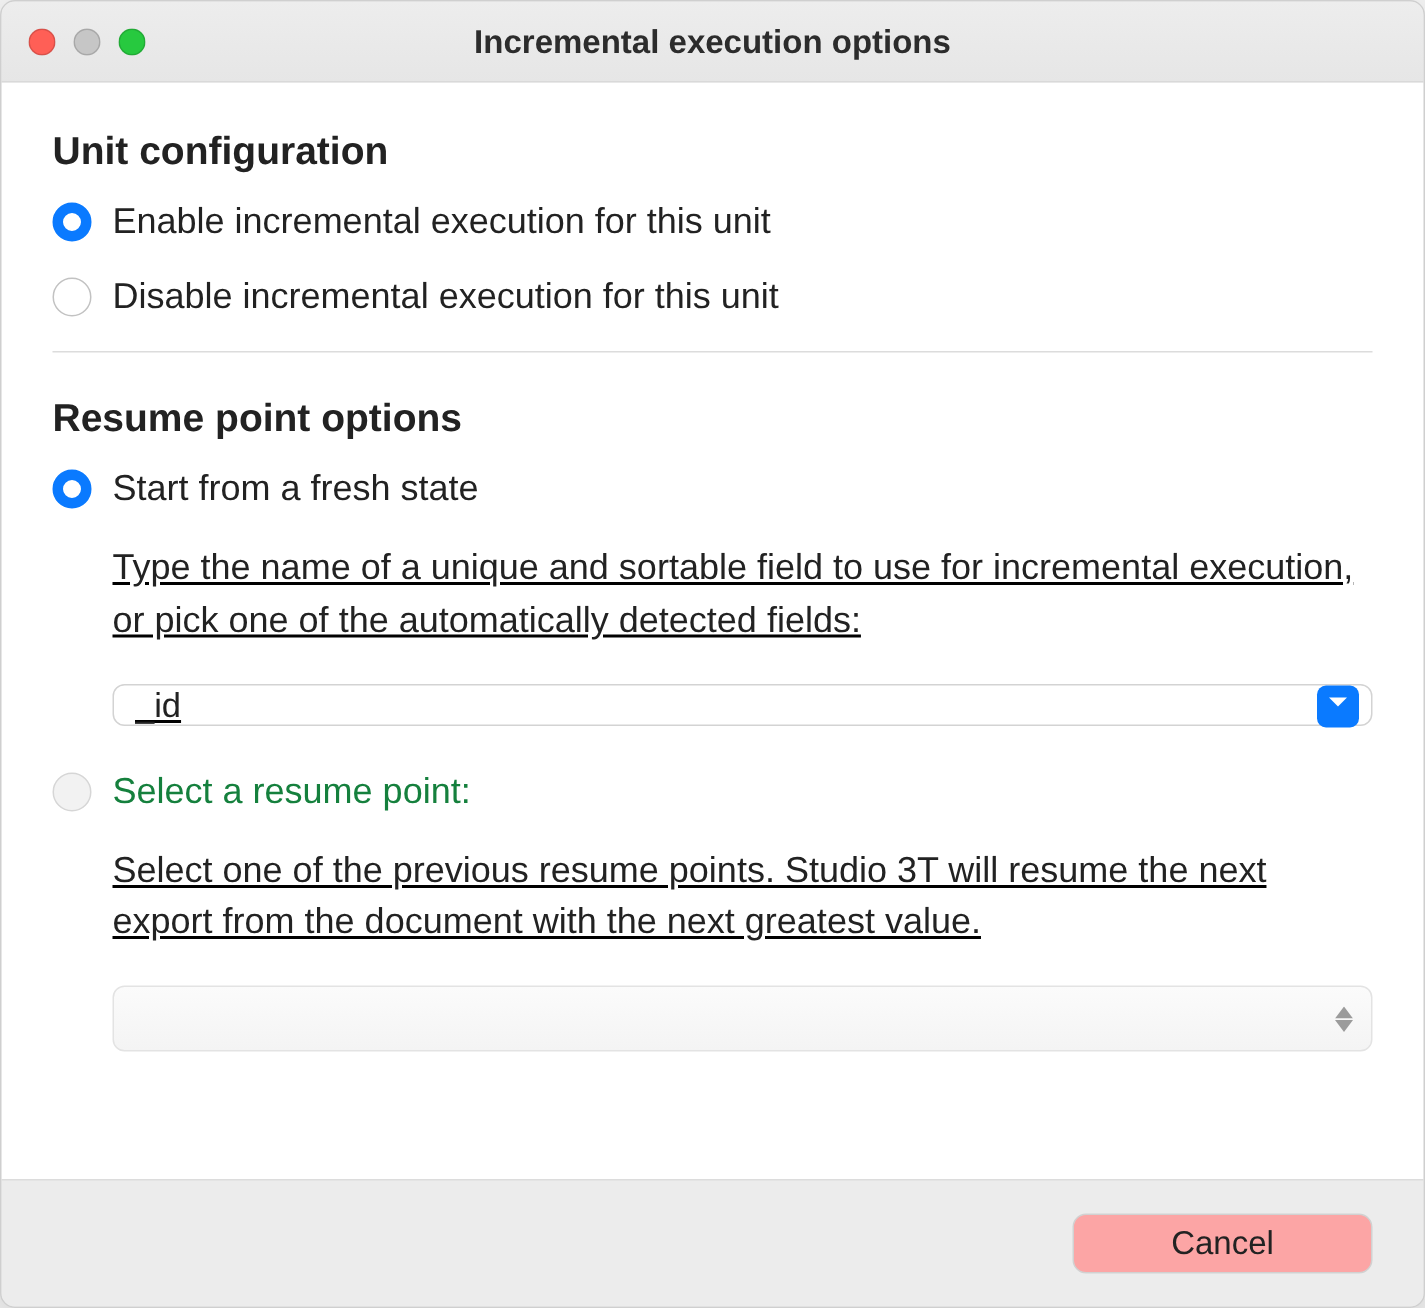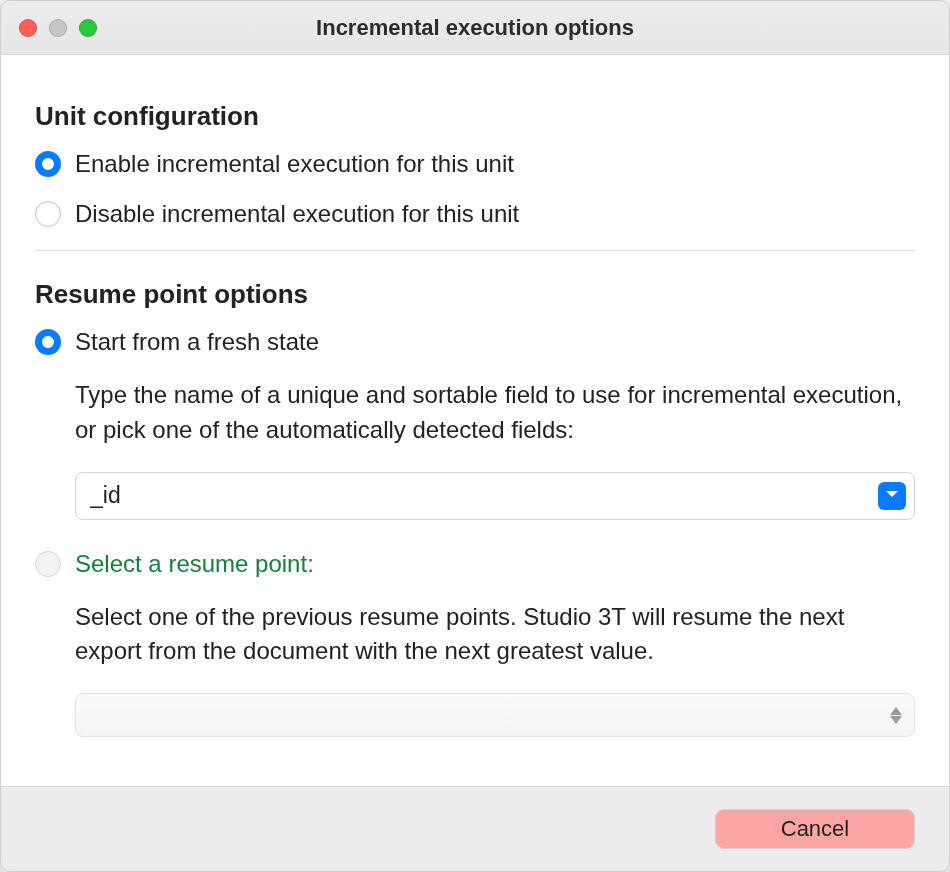--- a/index.html
+++ b/index.html
@@ -53,21 +53,21 @@
       left: 0; right: 0;
       text-align: center;
       font-weight: 700;
       font-size: 22px;
       color: #2c2c2c;
       pointer-events: none;
     }
     .content {
       flex: 1;
       background: #fff;
-      padding: 46px 34px 10px 34px;
+      padding: 30px 34px 10px 34px;
       overflow: auto;
     }
     .section-title {
       font-size: 26px;
       font-weight: 700;
       color: #222;
       margin-bottom: 18px;
     }
     .radio-row {
       display: flex;
@@ -101,34 +101,35 @@
     .radio-label.disabled {
       color: #15803d;
     }
     .divider {
       height: 1px;
       background: #dcdcdc;
       margin: 6px 0 28px 0;
     }
     .indent {
       margin-left: 40px;
+      text-decoration: underline;
     }
     .description {
       font-size: 24px;
       color: #222;
       line-height: 1.45;
       margin-bottom: 24px;
     }
     .combobox {
       display: flex;
-      align-items: center;
+      align-items: flex-start;
       border: 1px solid #d3d3d3;
       border-radius: 8px;
       background: #fff;
-      height: 48px;
+      height: 28px;
       padding: 0 8px 0 14px;
       margin-bottom: 30px;
     }
     .combobox input {
       flex: 1;
       border: none;
       outline: none;
       font-size: 23px;
       color: #222;
       background: transparent;

